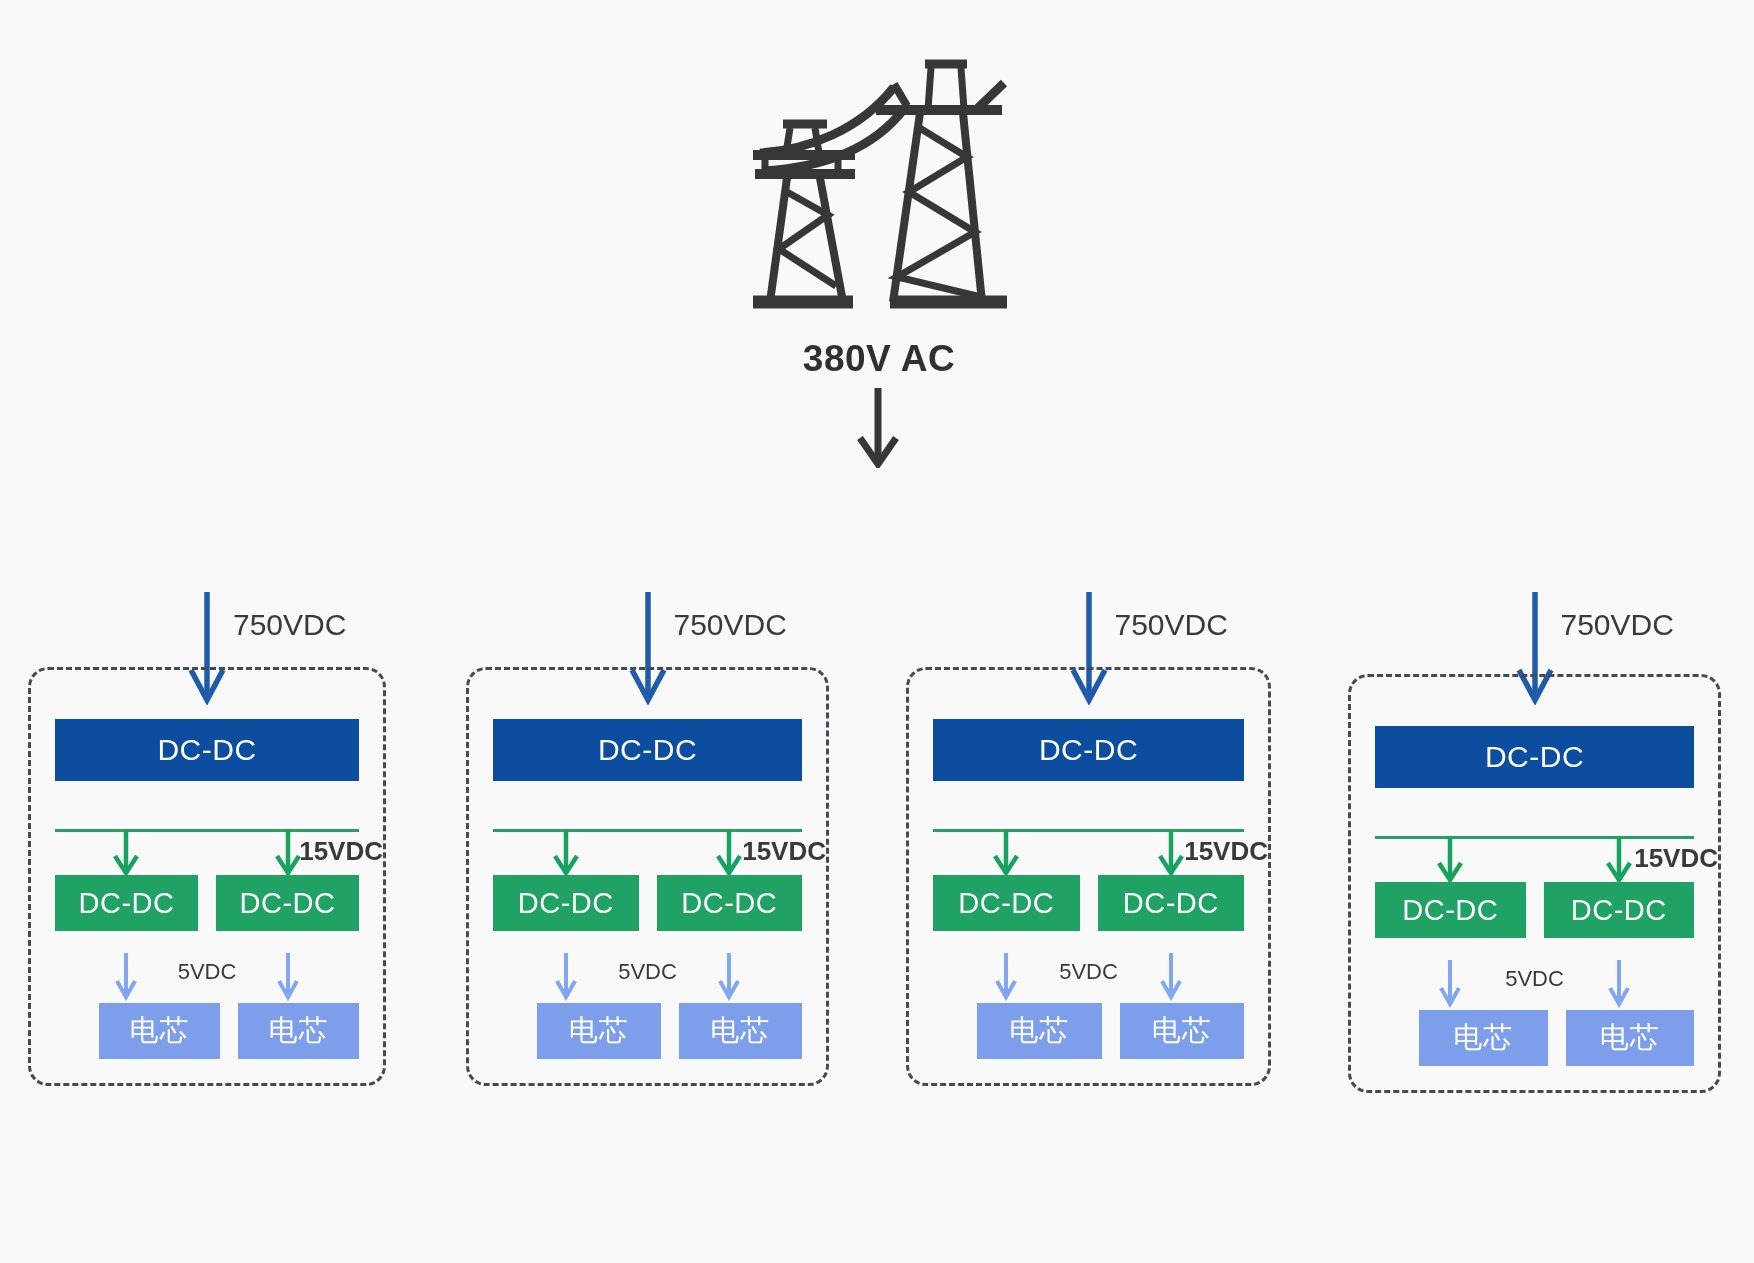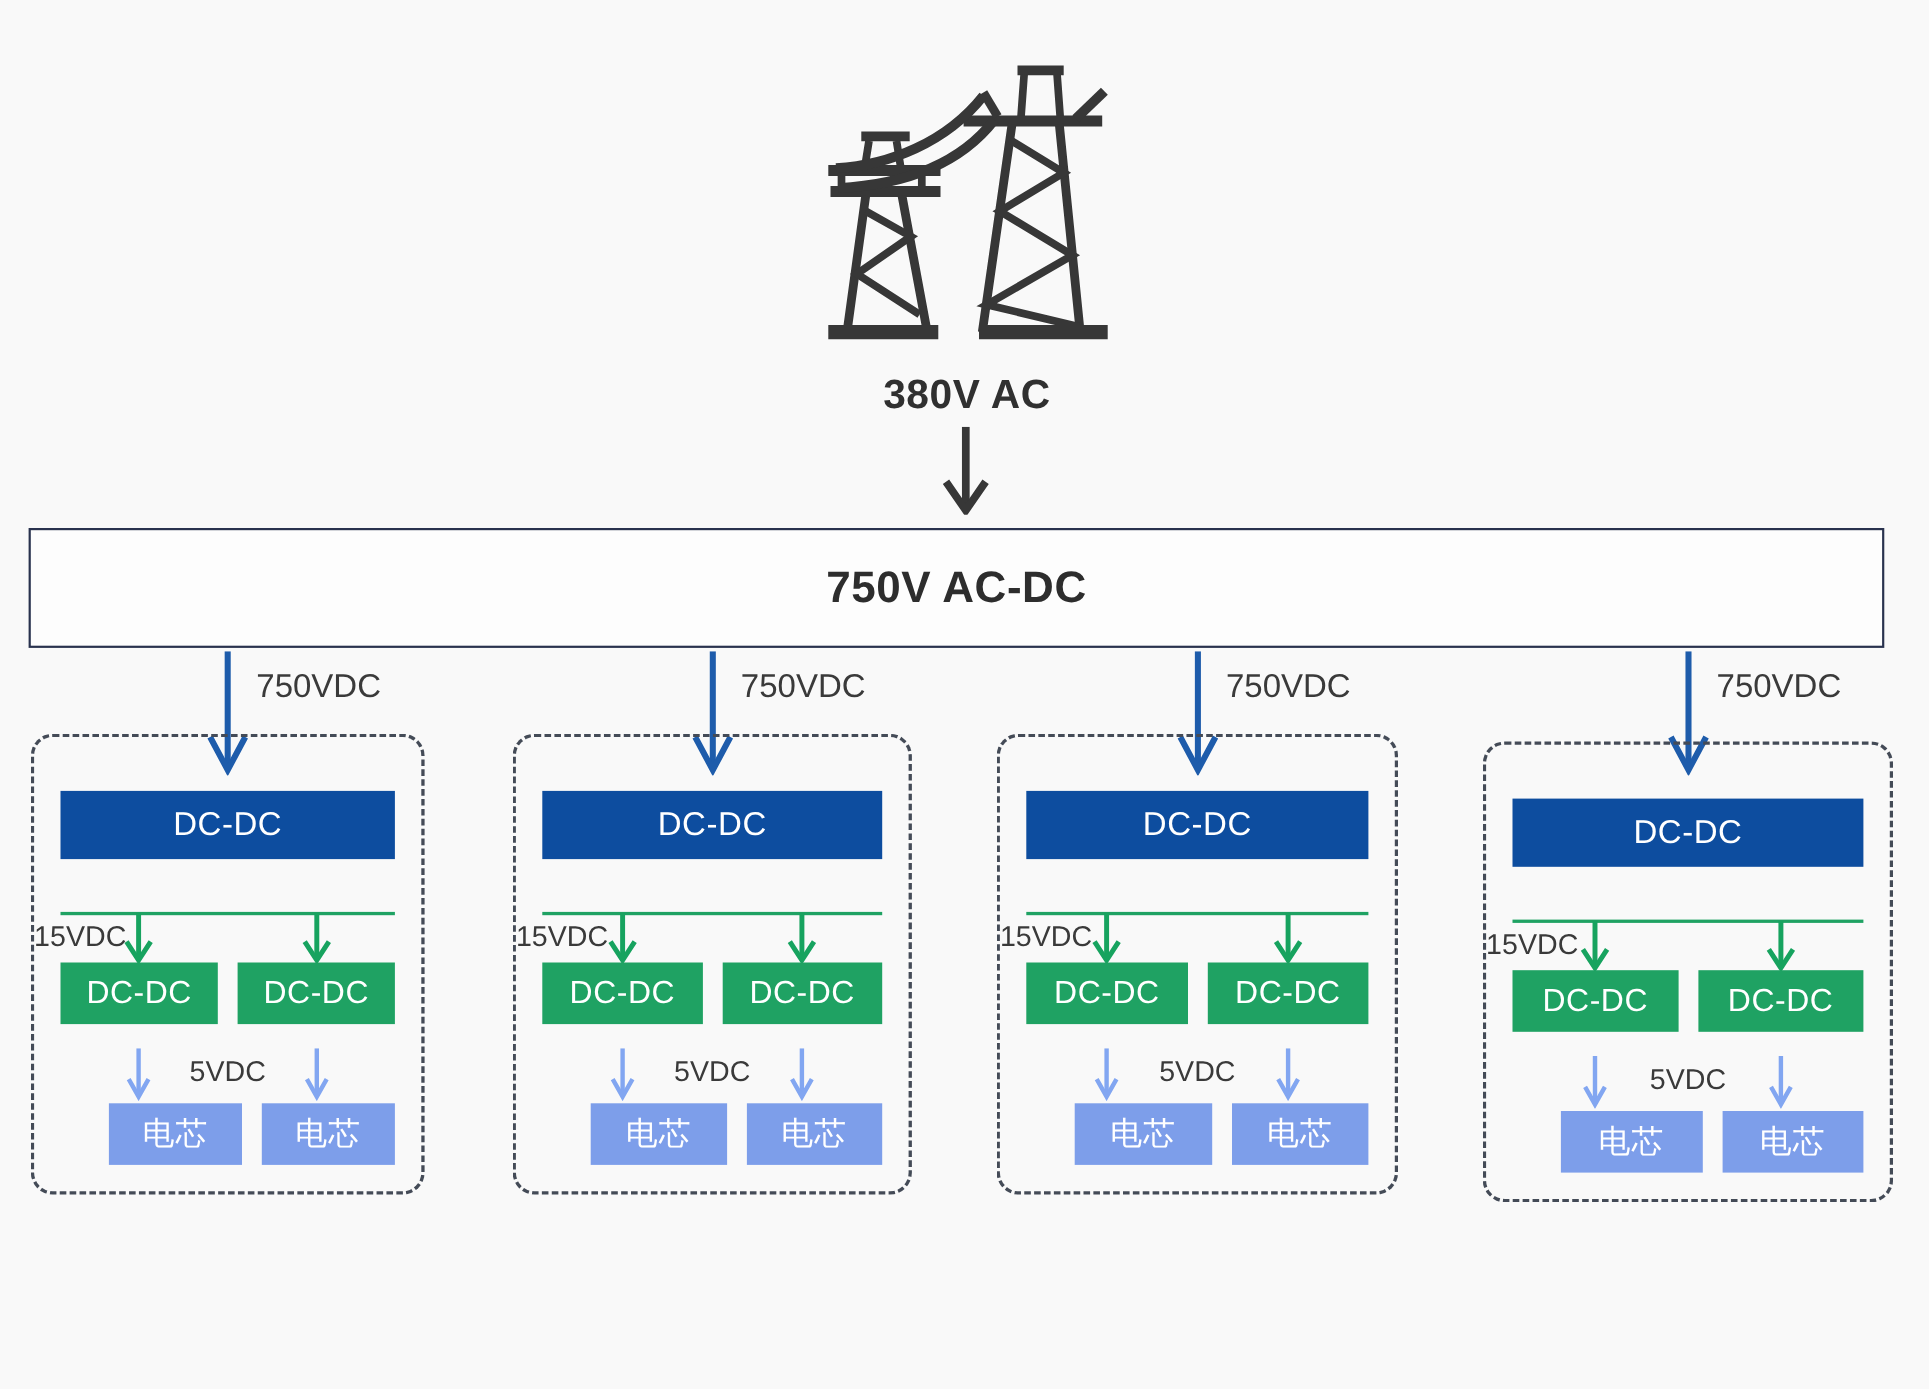--- a/index.html
+++ b/index.html
@@ -44,32 +44,32 @@
   #branches .branch:nth-of-type(4) .module{top:82px;}
   .dcdc-main{
     position:absolute;left:24px;right:24px;top:49px;height:62px;background:var(--blue);
     display:flex;align-items:center;justify-content:center;
     color:#fff;font-size:30px;font-weight:500;letter-spacing:.5px;
   }
   .busline{position:absolute;left:24px;right:24px;top:159px;height:3px;background:var(--green);}
   .mid-arrow{position:absolute;top:160px;width:28px;height:47px;color:var(--green-arrow);}
   .mid-arrow.c1{left:27.1%;transform:translateX(-50%);}
   .mid-arrow.c2{left:72.9%;transform:translateX(-50%);}
-  .mid-label{position:absolute;left:0;right:0;top:166px;text-align:left;font-size:26px;color:var(--label);font-weight:400;}
+  .mid-label{position:absolute;left:0;right:0;top:166px;text-align:right;font-size:26px;color:var(--label);font-weight:700;}
   .row{position:absolute;left:24px;right:24px;display:flex;gap:18px;}
   .row-green{top:205px;height:56px;}
   .row-cells{top:333px;height:56px;padding-left:44px;}
   .dcdc-sub{flex:1;background:var(--green);display:flex;align-items:center;justify-content:center;
     color:#fff;font-size:29px;font-weight:500;letter-spacing:.5px;}
   .cell{flex:1;background:var(--cell-blue);display:flex;align-items:center;justify-content:center;
     color:#fff;font-size:29px;font-weight:500;letter-spacing:1px;}
   .out-arrow{position:absolute;top:283px;width:24px;height:48px;color:var(--cell-arrow);}
   .out-arrow.c1{left:27.1%;transform:translateX(-50%);}
   .out-arrow.c2{left:72.9%;transform:translateX(-50%);}
-  .out-label{position:absolute;left:0;right:0;top:289px;text-align:center;font-size:26px;color:var(--label);font-weight:500;}
+  .out-label{position:absolute;left:0;right:0;top:289px;text-align:center;font-size:22px;color:var(--label);font-weight:500;}
   svg{display:block;}
 </style>
 </head>
 <body>
 
 <div class="canvas">
 
   <svg class="tower-svg" viewBox="0 0 262 258" fill="none" stroke="currentColor">
 
     <path d="M35 72 H79" stroke-width="9"></path>
@@ -94,23 +94,20 @@
     <path d="M14 119 C72 116 124 98 156 57" stroke-width="9"></path>
   </svg>
 
   <div class="src-label">380V AC</div>
 
   <svg class="dark-arrow" viewBox="0 0 48 80" fill="none" stroke="currentColor" stroke-width="7">
     <path d="M24 0 V72"></path>
     <polyline points="6,50 24,76 42,50"></polyline>
   </svg>
 
-  <div class="acdc-box">
-    <span>750V AC-DC</span>
-  </div>
 
   <div id="branches">
     <div class="branch">
       <svg class="feed-arrow" viewBox="0 0 40 113" fill="none" stroke="currentColor" stroke-width="5.5">
         <path d="M20 0 V105"></path>
         <polyline points="4,78 20,108 36,78"></polyline>
       </svg>
       <span class="feed-label">750VDC</span>
 
       <div class="module">

